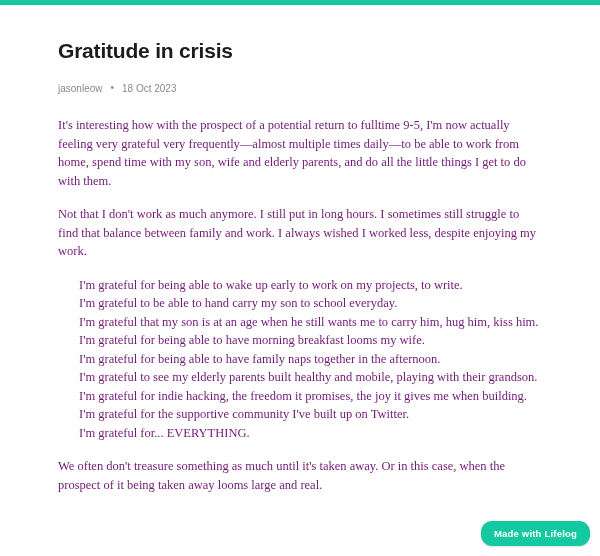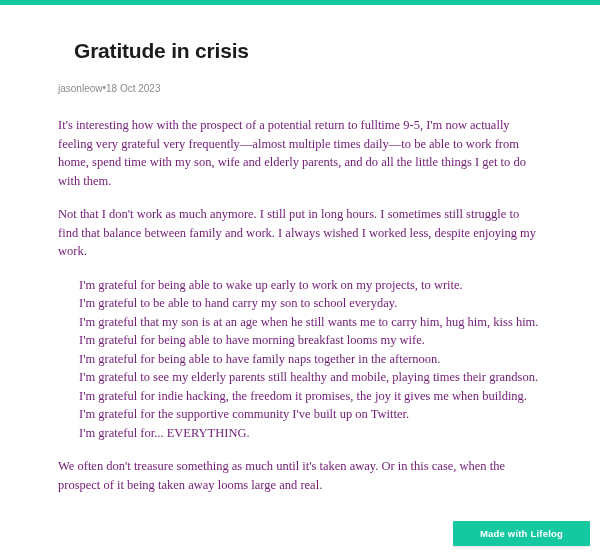--- a/index.html
+++ b/index.html
@@ -22,30 +22,30 @@
     background: #14c8a0;
   }
   #page {
     padding: 34px 58px 0 58px;
   }
   #post-title {
     font-family: "Liberation Sans", sans-serif;
     font-size: 21px;
     font-weight: bold;
     color: #1c1c1c;
-    margin: 0 0 20px 16px;
+    margin: 0 0 20px 0;
     letter-spacing: -0.2px;
   }
   #meta {
     font-family: "Liberation Sans", sans-serif;
     font-size: 10px;
     color: #8a8a8a;
     margin-bottom: 22px;
     display: flex;
-    gap: 0;
+    gap: 8px;
   }
   #meta .dot {
     font-size: 10px;
     color: #8a8a8a;
     line-height: 1;
   }
   .para {
     font-size: 12.5px;
     line-height: 1.48;
     margin: 0 0 15px 0;
@@ -61,22 +61,22 @@
   }
   #badge {
     position: absolute;
     right: 10px;
     bottom: 10px;
     background: #14c8a0;
     color: #ffffff;
     font-family: "Liberation Sans", sans-serif;
     font-size: 9.5px;
     font-weight: bold;
-    padding: 7px 27px;
-    border-radius: 1px;
+    padding: 7px 13px;
+    border-radius: 11px;
     letter-spacing: 0.2px;
     box-shadow: 0 1px 2px rgba(0,0,0,0.12);
     cursor: pointer;
   }
 </style>
 </head>
 <body>
 
 <div id="top-bar"></div>
 
@@ -92,21 +92,21 @@
 
   <p class="para">It's interesting how with the prospect of a potential return to fulltime 9-5, I'm now actually feeling very grateful very frequently—almost multiple times daily—to be able to work from home, spend time with my son, wife and elderly parents, and do all the little things I get to do with them.</p>
   <p class="para">Not that I don't work as much anymore. I still put in long hours. I sometimes still struggle to find that balance between family and work. I always wished I worked less, despite enjoying my work.</p>
 
   <p class="para list">
     <span class="ln">I'm grateful for being able to wake up early to work on my projects, to write.</span>
     <span class="ln">I'm grateful to be able to hand carry my son to school everyday.</span>
     <span class="ln">I'm grateful that my son is at an age when he still wants me to carry him, hug him, kiss him.</span>
     <span class="ln">I'm grateful for being able to have morning breakfast looms my wife.</span>
     <span class="ln">I'm grateful for being able to have family naps together in the afternoon.</span>
-    <span class="ln">I'm grateful to see my elderly parents still healthy and mobile, playing times their grandson.</span>
+    <span class="ln">I'm grateful to see my elderly parents built healthy and mobile, playing with their grandson.</span>
     <span class="ln">I'm grateful for indie hacking, the freedom it promises, the joy it gives me when building.</span>
     <span class="ln">I'm grateful for the supportive community I've built up on Twitter.</span>
     <span class="ln">I'm grateful for... EVERYTHING.</span>
   </p>
 
   <p class="para">We often don't treasure something as much until it's taken away. Or in this case, when the prospect of it being taken away looms large and real.</p>
 
 </div>
 
 <div id="badge">Made with Lifelog</div>

